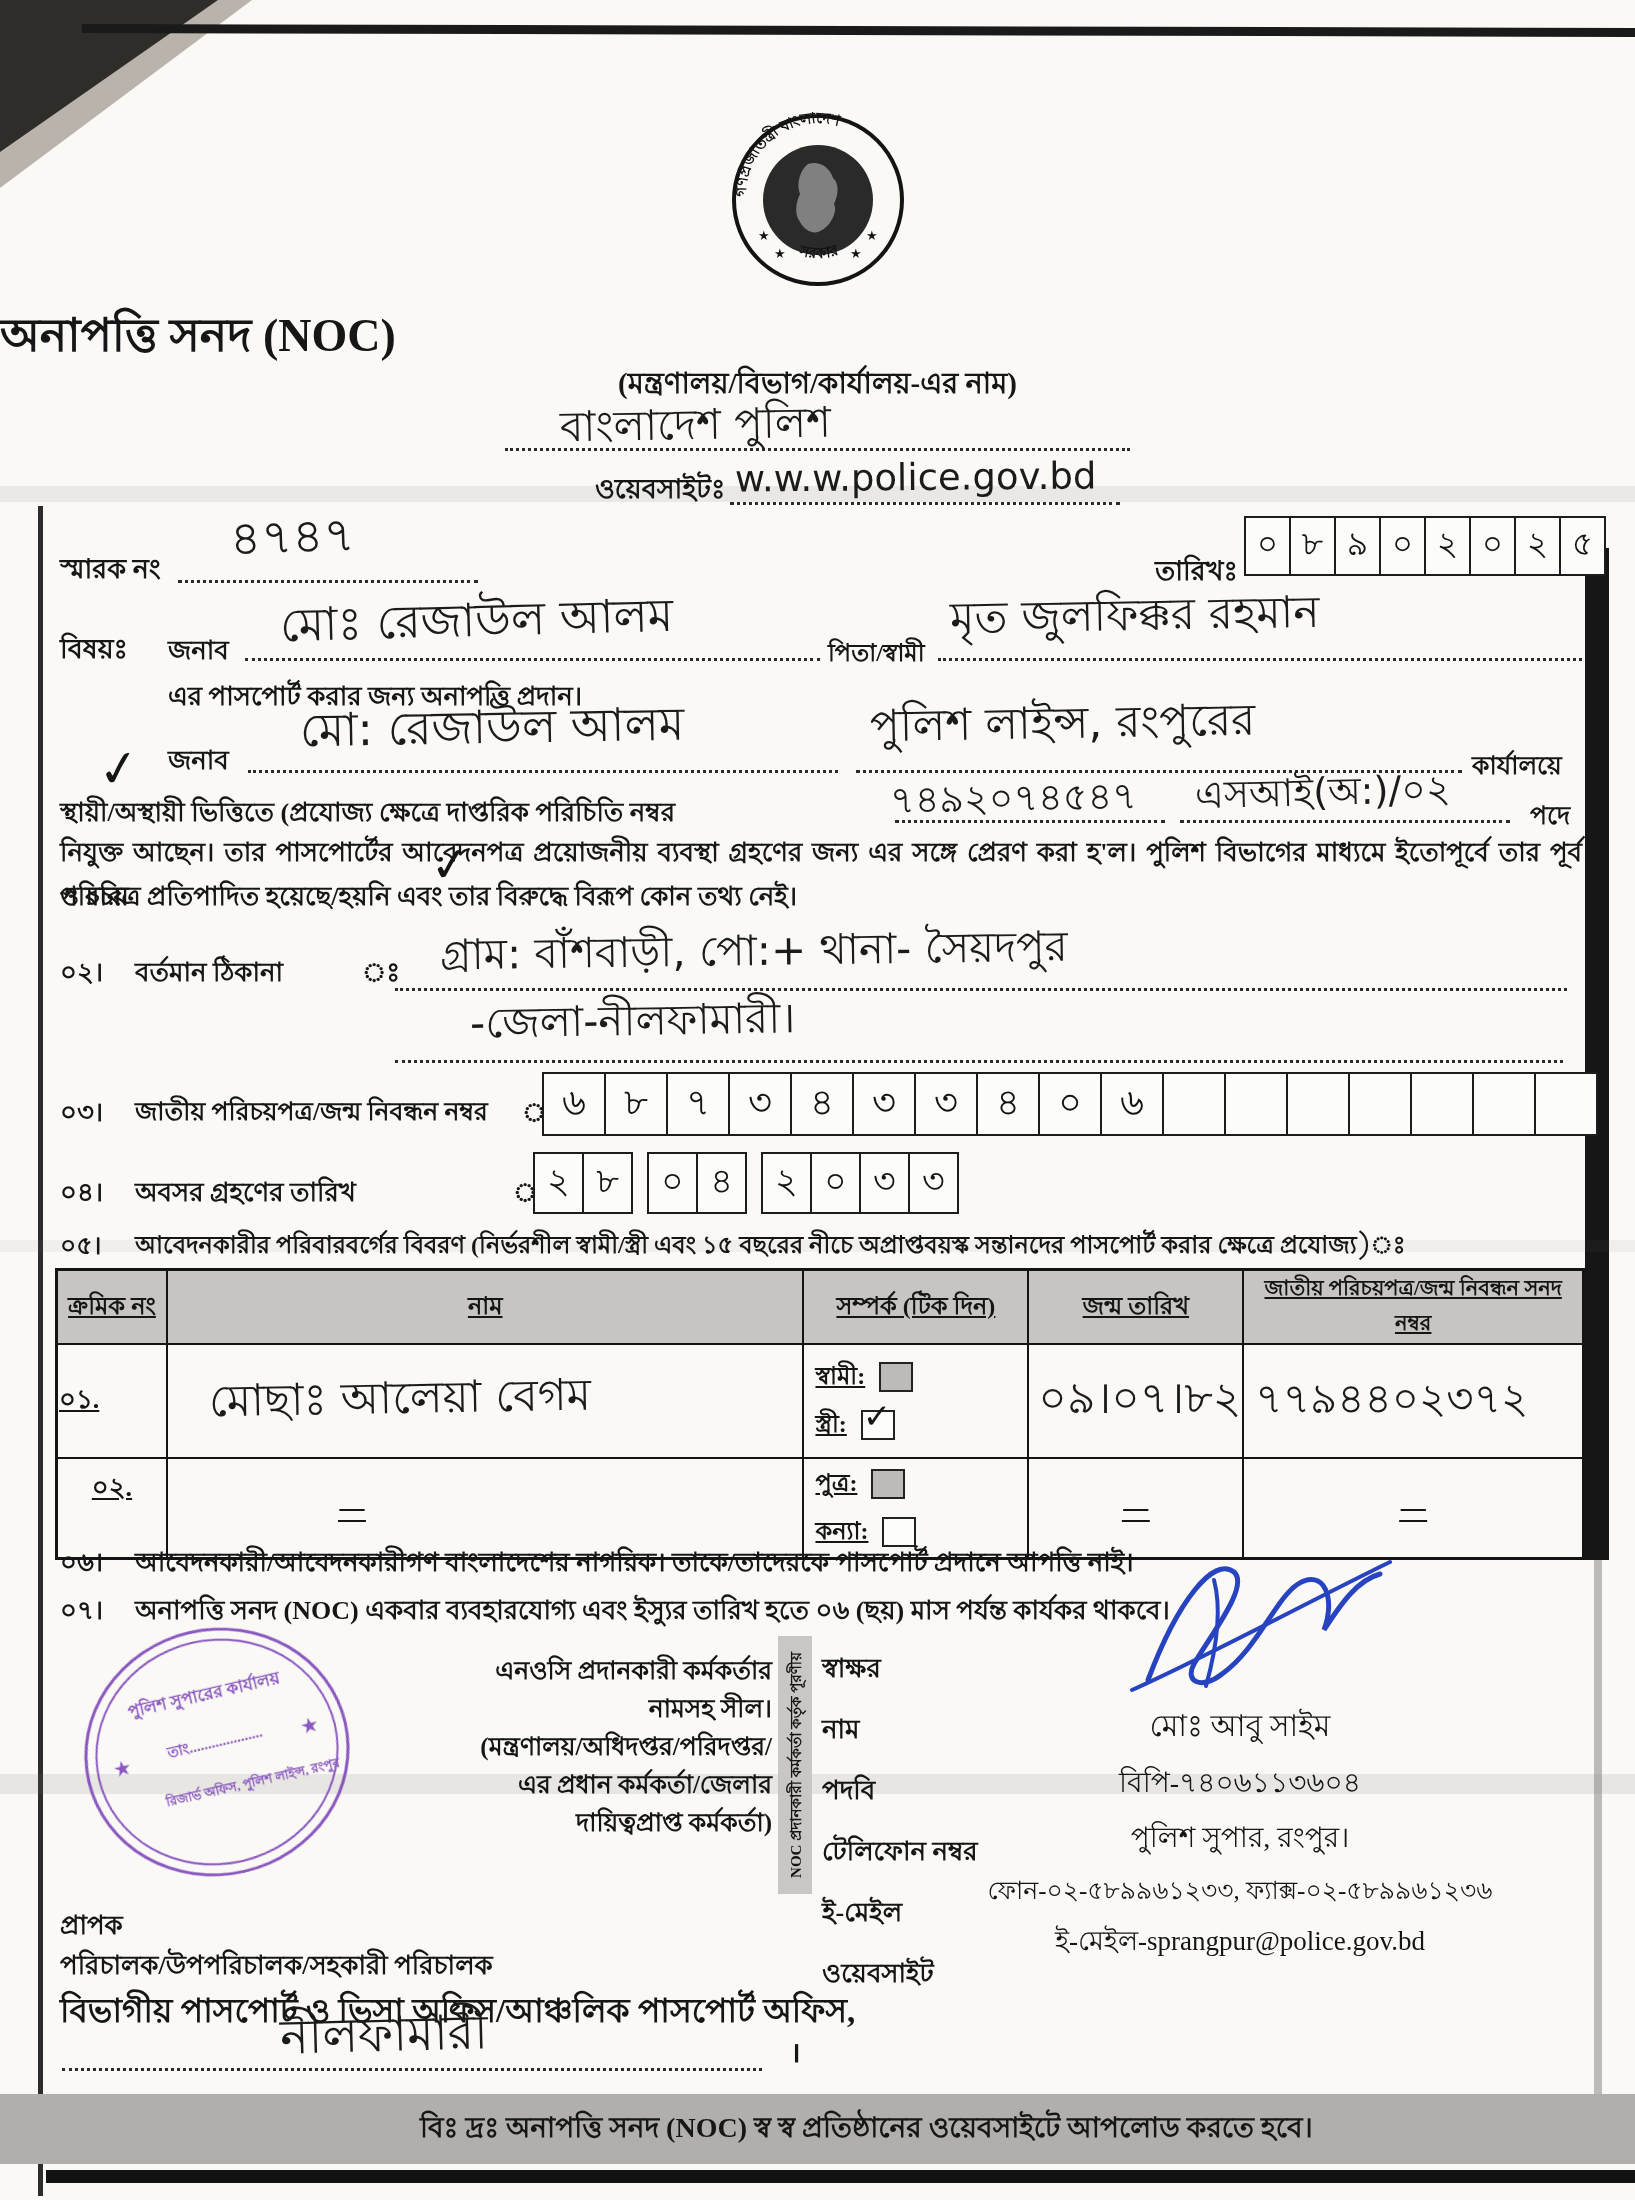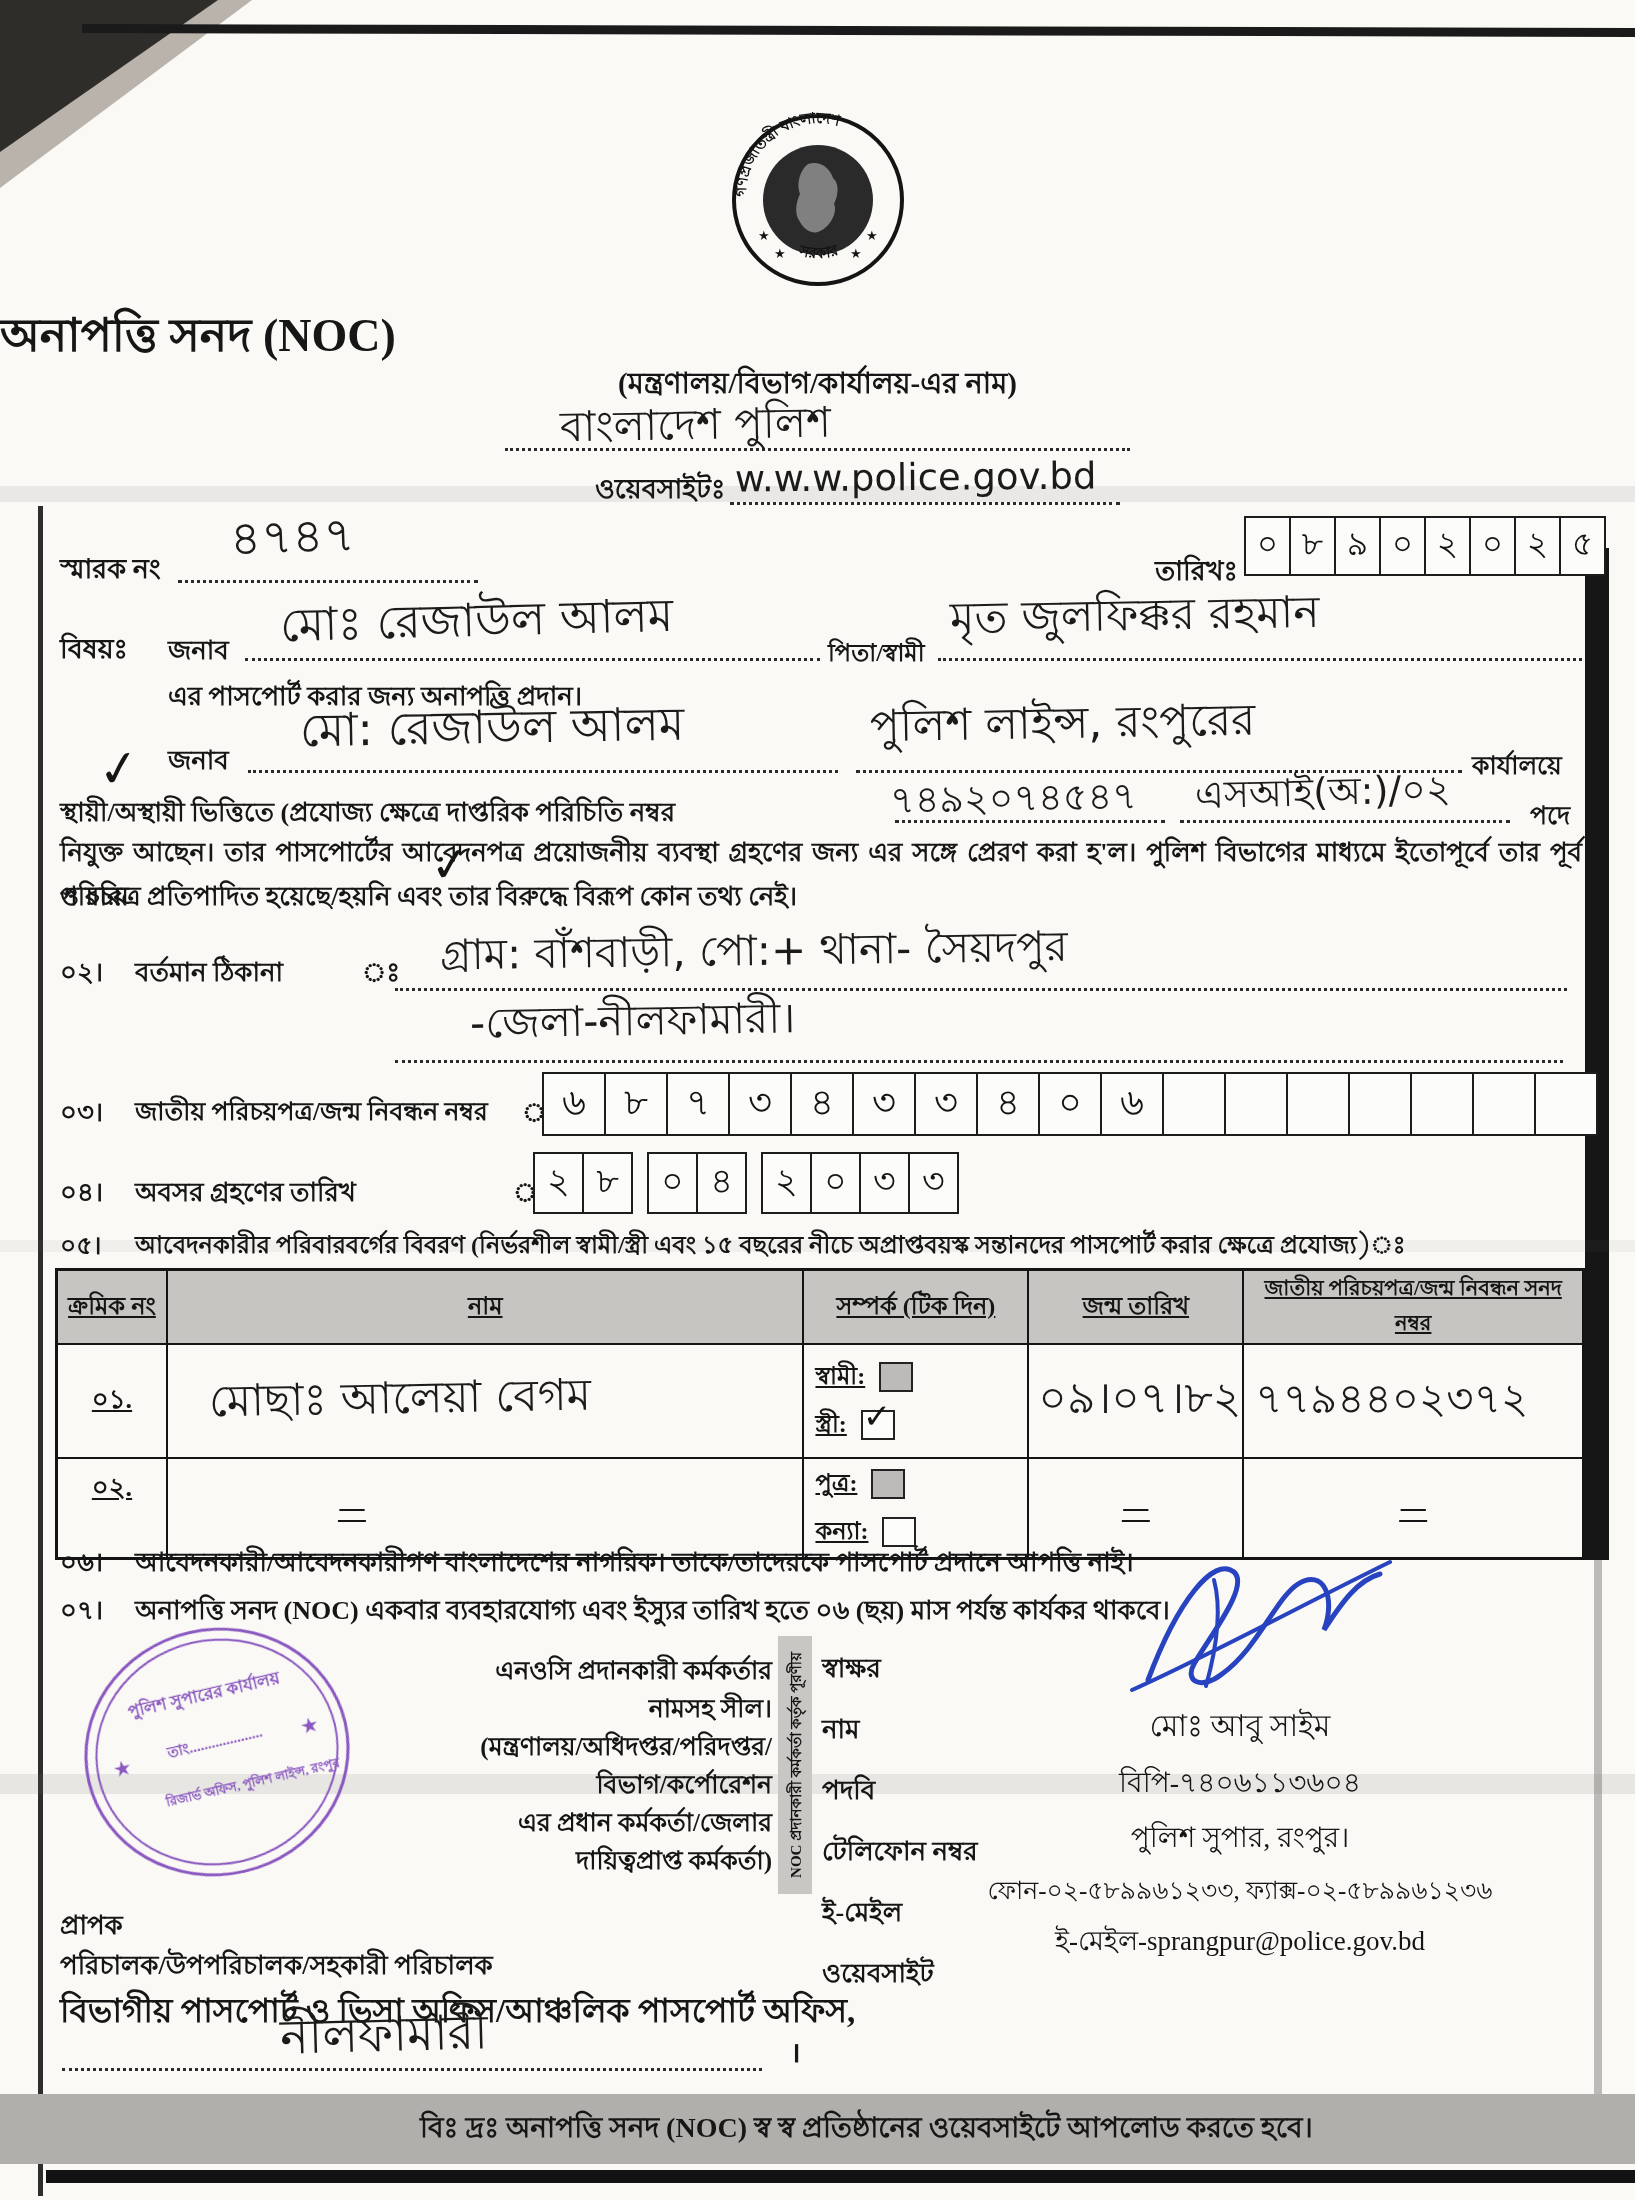--- a/index.html
+++ b/index.html
@@ -183,21 +183,21 @@
   <table id="family-table" class="abs" cellspacing="0">
     <tbody>
         <tr style="height:70px;">
       <th class="thead" style="width:110px;">ক্রমিক নং</th>
       <th class="thead" style="width:650px;">নাম</th>
       <th class="thead" style="width:230px;">সম্পর্ক (টিক দিন)</th>
       <th class="thead" style="width:200px;">জন্ম তারিখ</th>
       <th class="thead" style="width:340px;font-size:21px;">জাতীয় পরিচয়পত্র/জন্ম নিবন্ধন সনদ নম্বর</th>
     </tr>
     <tr style="height:114px;">
-      <td style="text-align:center;font-weight:bold;font-size:26px;">০১.</td>
+      <td style="text-align:left;font-weight:bold;font-size:26px;">০১.</td>
       <td>
         <span class="hw" style="font-size:44px;margin-left:40px;display:inline-block;transform:rotate(-1deg);">মোছাঃ আলেয়া বেগম</span>
       </td>
       <td>
         <div class="rel-line">
               <span>স্বামী:</span>
               <span class="cb gray"></span>
             </div>
         <div class="rel-line">
               <span>স্ত্রী:</span>
@@ -244,21 +244,20 @@
     <div class="stamp-txt" style="top:102px;font-size:15px;">তাং....................</div>
     <div class="stamp-txt" style="top:152px;font-size:13px;padding:0 28px;white-space:normal;">রিজার্ভ অফিস, পুলিশ লাইন্স, রংপুর</div>
     <div class="stamp-txt" style="top:108px;left:-96px;font-size:18px;">★</div>
     <div class="stamp-txt" style="top:108px;left:96px;font-size:18px;">★</div>
   </div>
 
   <div class="abs" style="left:392px;top:1652px;width:380px;text-align:right;font-size:25px;font-weight:bold;line-height:38px;font-family:'Liberation Serif',serif;">
     <div>এনওসি প্রদানকারী কর্মকর্তার</div>
     <div>নামসহ সীল।</div>
     <div>(মন্ত্রণালয়/অধিদপ্তর/পরিদপ্তর/</div>
-    <div>বিভাগ/কর্পোরেশন</div>
     <div>এর প্রধান কর্মকর্তা/জেলার</div>
     <div>দায়িত্বপ্রাপ্ত কর্মকর্তা)</div>
   </div>
 
   <div class="abs" id="noc-strip">
     <div>NOC প্রদানকারী কর্মকর্তা কর্তৃক পূরণীয়</div>
   </div>
 
   <div class="abs" style="left:822px;top:1648px;display:flex;flex-direction:column;gap:17px;">
     <div class="fldlbl">স্বাক্ষর</div>

